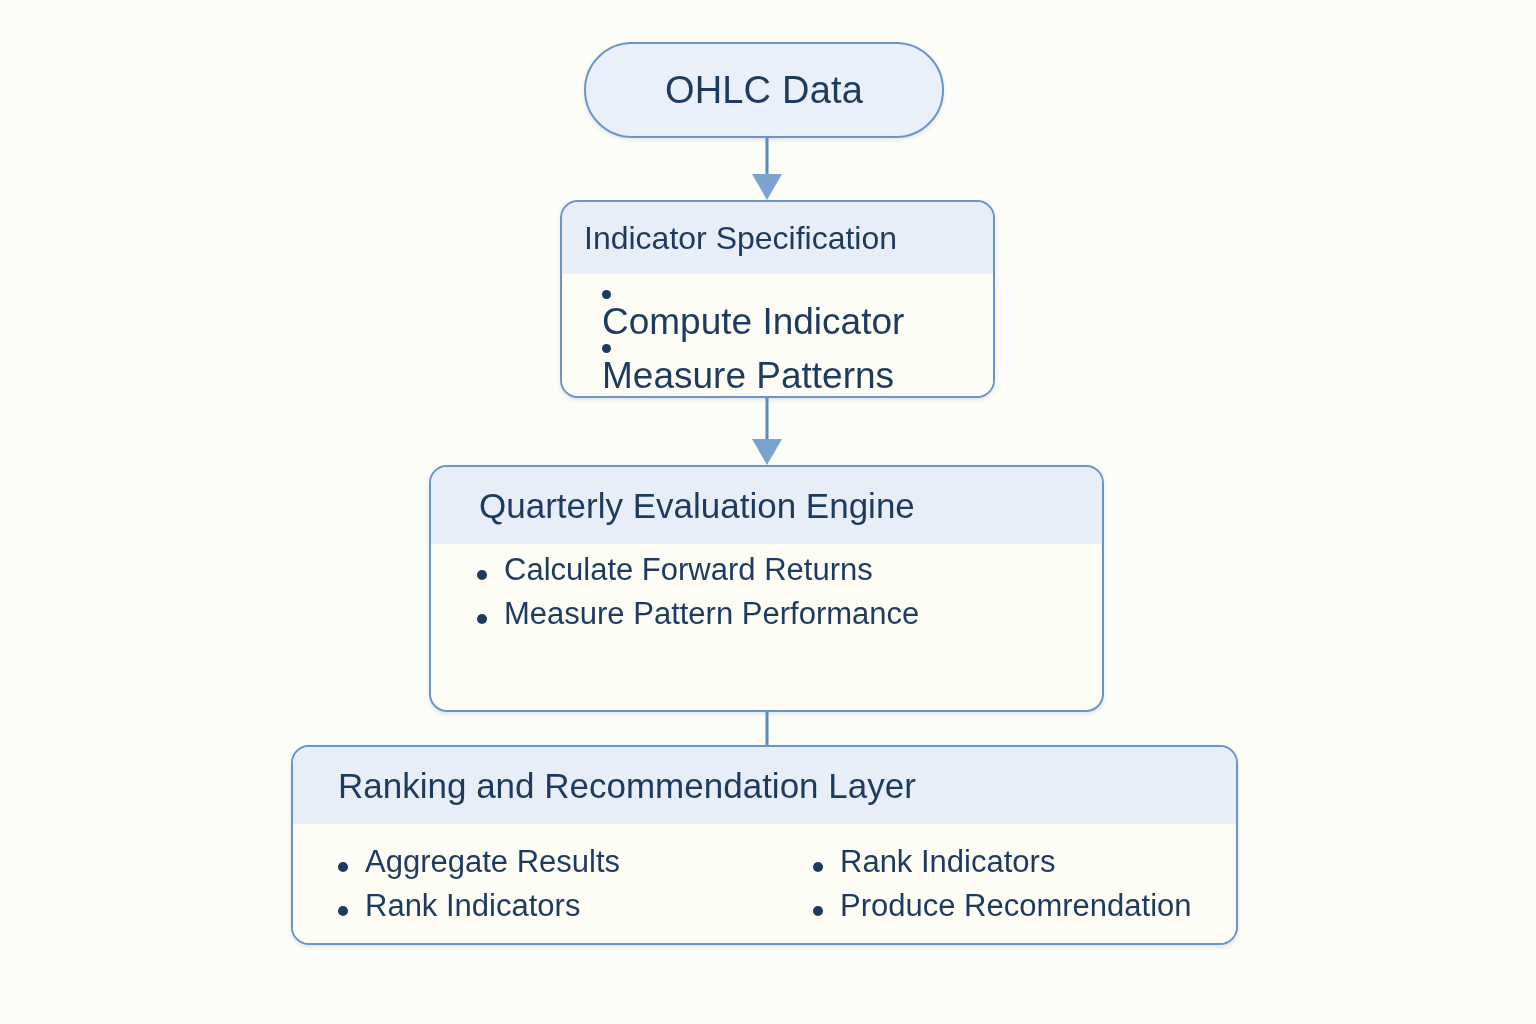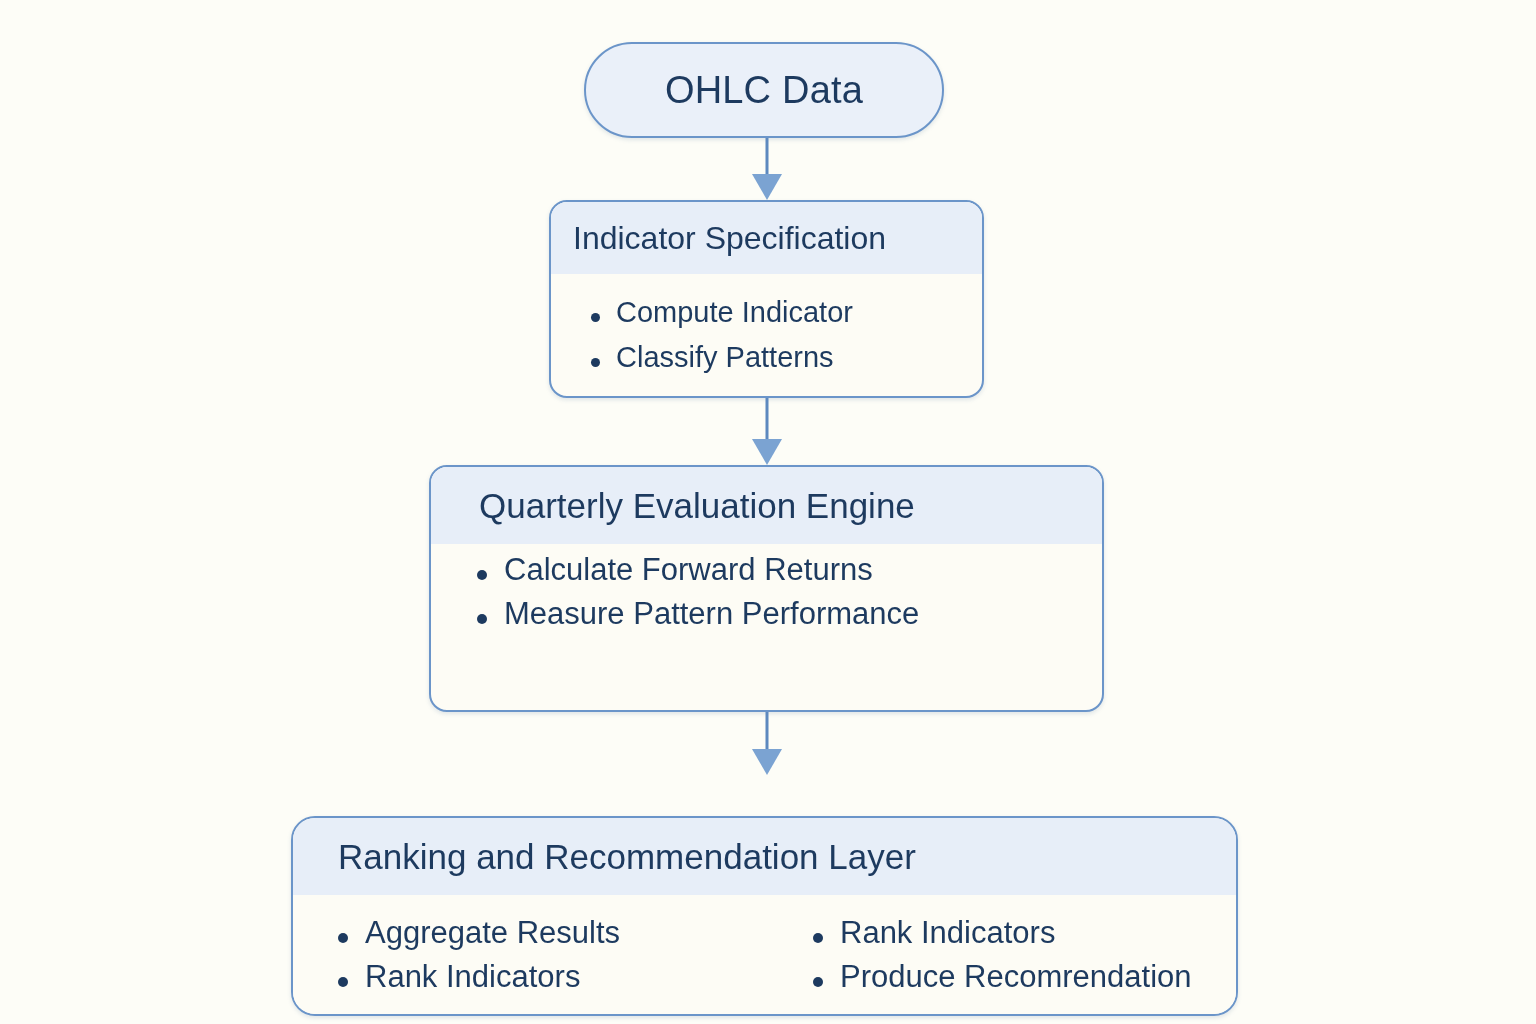--- a/index.html
+++ b/index.html
@@ -80,35 +80,35 @@
   }
   .bullet-dot {
     display: inline-block;
     flex: none;
     background: #1d3a5f;
     border-radius: 50%;
   }
 
   
   
-  #node-indicator            { left: 533px; top: 200px; width: 435px; height: 198px; }
+  #node-indicator            { left: 544px; top: 200px; width: 435px; height: 198px; }
   #node-indicator .node-header { height: 72px; padding-left: 22px; font-size: 32px; }
   #node-indicator .node-body   { padding: 16px 0 0 40px; }
-  #node-indicator .bullet-item { font-size: 29px; line-height: 45px; }
+  #node-indicator .bullet-item { font-size: 37px; line-height: 45px; flex-direction: column; }
   #node-indicator .bullet-dot  { width: 9px; height: 9px; margin-right: 16px; }
 
   
   #node-quarterly            { left: 413px; top: 465px; width: 675px; height: 247px; }
   #node-quarterly .node-header { height: 77px; padding-left: 48px; font-size: 35px; }
   #node-quarterly .node-body   { padding: 4px 0 0 46px; }
   #node-quarterly .bullet-item { font-size: 31px; line-height: 44px; }
   #node-quarterly .bullet-dot  { width: 10px; height: 10px; margin-right: 17px; }
 
   
-  #node-ranking            { left: 275px; top: 816px; width: 947px; height: 200px; border-radius: 24px; }
+  #node-ranking            { left: 275px; top: 745px; width: 947px; height: 200px; }
   #node-ranking .node-header { height: 77px; padding-left: 45px; font-size: 35px; }
   #node-ranking .node-body   { padding: 16px 0 0 0; position: relative; height: calc(100% - 77px); }
   #node-ranking .bullet-item { font-size: 31px; line-height: 44px; }
   #node-ranking .bullet-dot  { width: 10px; height: 10px; margin-right: 17px; }
 
   
   .col {
     position: absolute;
     top: 16px;
   }
@@ -174,21 +174,21 @@
   <div class="node" id="node-indicator">
     <div class="node-header">Indicator Specification</div>
     <div class="node-body">
       <ul class="bullet-list">
         <li class="bullet-item">
           <span class="bullet-dot"></span>
           <span>Compute Indicator</span>
         </li>
         <li class="bullet-item">
           <span class="bullet-dot"></span>
-          <span>Classify Patterns</span>
+          <span>Measure Patterns</span>
         </li>
       </ul>
     </div>
   </div>
 
   <div class="arrow" id="arrow-2">
     <div class="arrow-line"></div>
     <div class="arrow-head"></div>
   </div>
 

